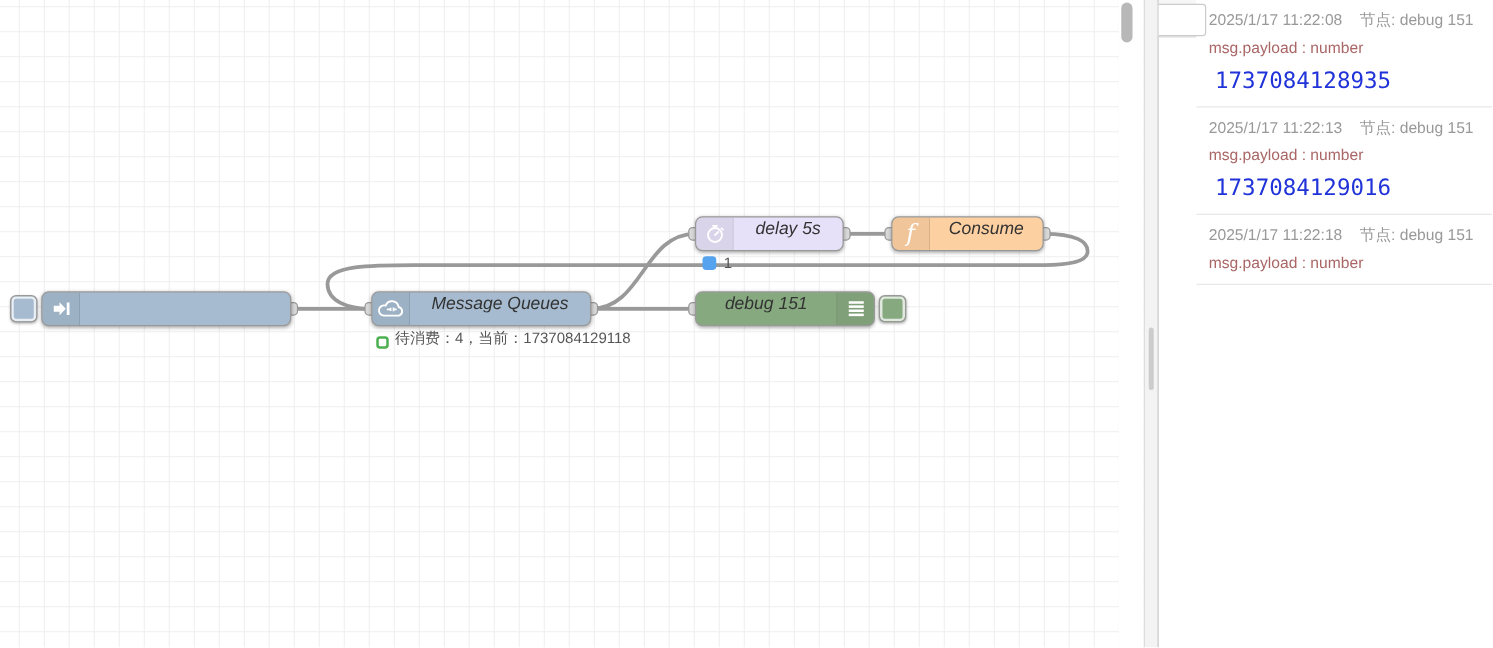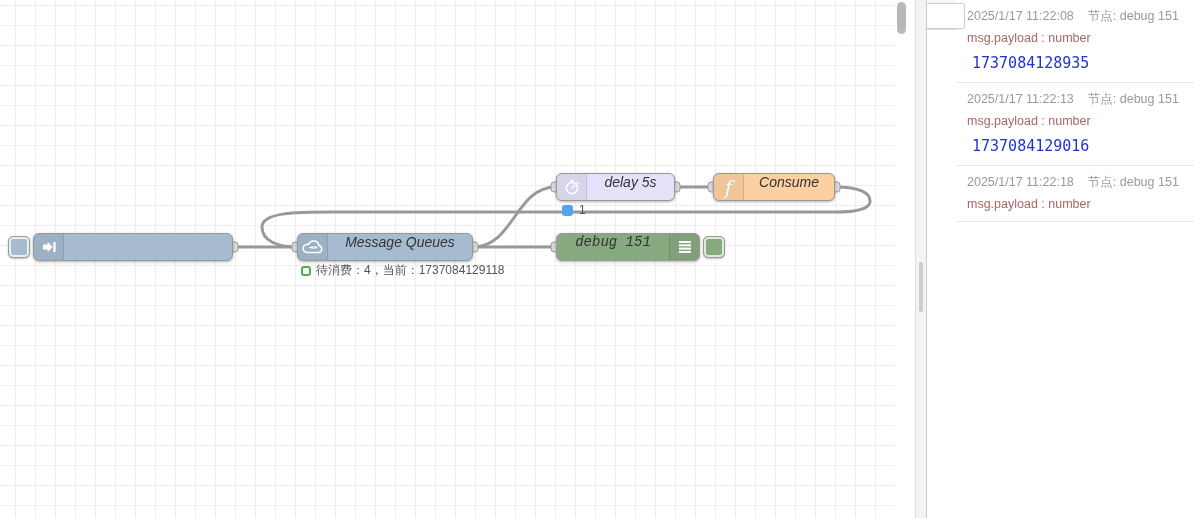--- a/index.html
+++ b/index.html
@@ -41,21 +41,21 @@
     position:absolute;top:0;bottom:0;width:30px;background:rgba(0,0,0,0.05);
     display:flex;align-items:center;justify-content:center;
   }
   .icon-region.left{left:0;border-right:1px solid rgba(0,0,0,0.1);border-radius:5px 0 0 5px;}
   .icon-region.right{right:0;border-left:1px solid rgba(0,0,0,0.1);border-radius:0 5px 5px 0;}
   .node-btn{
     position:absolute;width:22px;height:22px;border:1px solid var(--node-border);border-radius:5px;
     box-shadow:inset 0 0 0 2px rgba(255,255,255,0.75), 0 1px 2px rgba(0,0,0,0.25);cursor:pointer;
   }
   .pad-l{padding-left:30px;}
-  .pad-r{padding-right:30px;font-family:Liberation Mono, monospace;}
+  .pad-r{padding-right:30px;}
 
   .node-status{position:absolute;display:flex;align-items:center;font-size:12px;color:var(--status-text);white-space:nowrap;}
   .status-ring{width:10px;height:10px;border:2px solid var(--status-green);border-radius:3px;margin-right:5px;flex:0 0 auto;}
   .status-dot-blue{width:11px;height:11px;background:var(--status-blue);border-radius:3px;margin-right:6px;flex:0 0 auto;}
 
   .v-scroll-track{position:absolute;left:895px;top:0;width:20px;height:518px;background:#fff;}
   .v-scroll-thumb{position:absolute;left:2px;top:2px;width:9px;height:32px;background:var(--scroll-thumb);border-radius:5px;cursor:pointer;}
 
   
   .splitter{
@@ -73,21 +73,21 @@
   .toolbar-btn{
     position:absolute;right:-8px;top:3px;width:44px;height:26px;background:#fff;
     border:1px solid var(--sidebar-border);border-radius:3px;cursor:pointer;
   }
   .messages{flex:1;overflow:hidden;}
   .debug-msg{padding:8px 8px 10px 10px;border-bottom:1px solid var(--msg-separator);cursor:default;}
   .debug-msg .meta{font-size:12.5px;color:var(--msg-meta);}
   .debug-msg .meta .src{margin-left:14px;}
   .debug-msg .property{font-size:12.5px;color:var(--msg-property);margin-top:6px;}
   .debug-msg .value{
-    font-family:"DejaVu Sans Mono",monospace;font-size:15px;color:var(--msg-number);
+    font-family:"DejaVu Sans Mono",monospace;font-size:18px;color:var(--msg-number);
     margin-top:9px;padding-left:5px;cursor:pointer;
   }
 </style>
 </head>
 <body>
 
 <div class="app">
 
   <div class="canvas">
 
@@ -121,21 +121,21 @@
     <div class="node" style="left:297px;top:233px;width:176px;background:var(--queue-fill);font-style:italic;">
       <div class="icon-region left">
         <svg width="24" height="18" viewBox="0 0 24 18">
           <path d="M6.2 14.5 a4.1 4.1 0 1 1 1.3-8 A5.4 5.4 0 0 1 17.9 7.6 a3.6 3.6 0 0 1 0.4 6.9 z" fill="none" stroke="#fff" stroke-width="1.5" stroke-linejoin="round"></path>
           <path d="M8.5 9.5 h3 M13.8 8 v3 M13.8 9.5 h2.5 M11.5 8.2 v2.6" stroke="#fff" stroke-width="1.3" fill="none"></path>
         </svg>
       </div>
       <span class="label pad-l">Message Queues</span>
     </div>
 
-    <div class="node-status" style="left:301px;top:262px;">
+    <div class="node-status" style="left:301px;top:262px;align-items:flex-end;">
       <span class="status-ring"></span>
       <span>待消费：4，当前：1737084129118</span>
     </div>
 
     <div class="node" style="left:556px;top:173px;width:119px;background:var(--delay-fill);">
       <div class="icon-region left">
         <svg width="18" height="18" viewBox="0 0 18 18">
           <circle cx="9" cy="10" r="5.6" fill="none" stroke="#fff" stroke-width="1.5"></circle>
           <path d="M9 10 L11.6 7.6 M7.4 2.6 h3.2 M9 2.6 v1.8 M14.2 4.6 l1.2 1.2" stroke="#fff" stroke-width="1.4" fill="none" stroke-linecap="round"></path>
         </svg>

